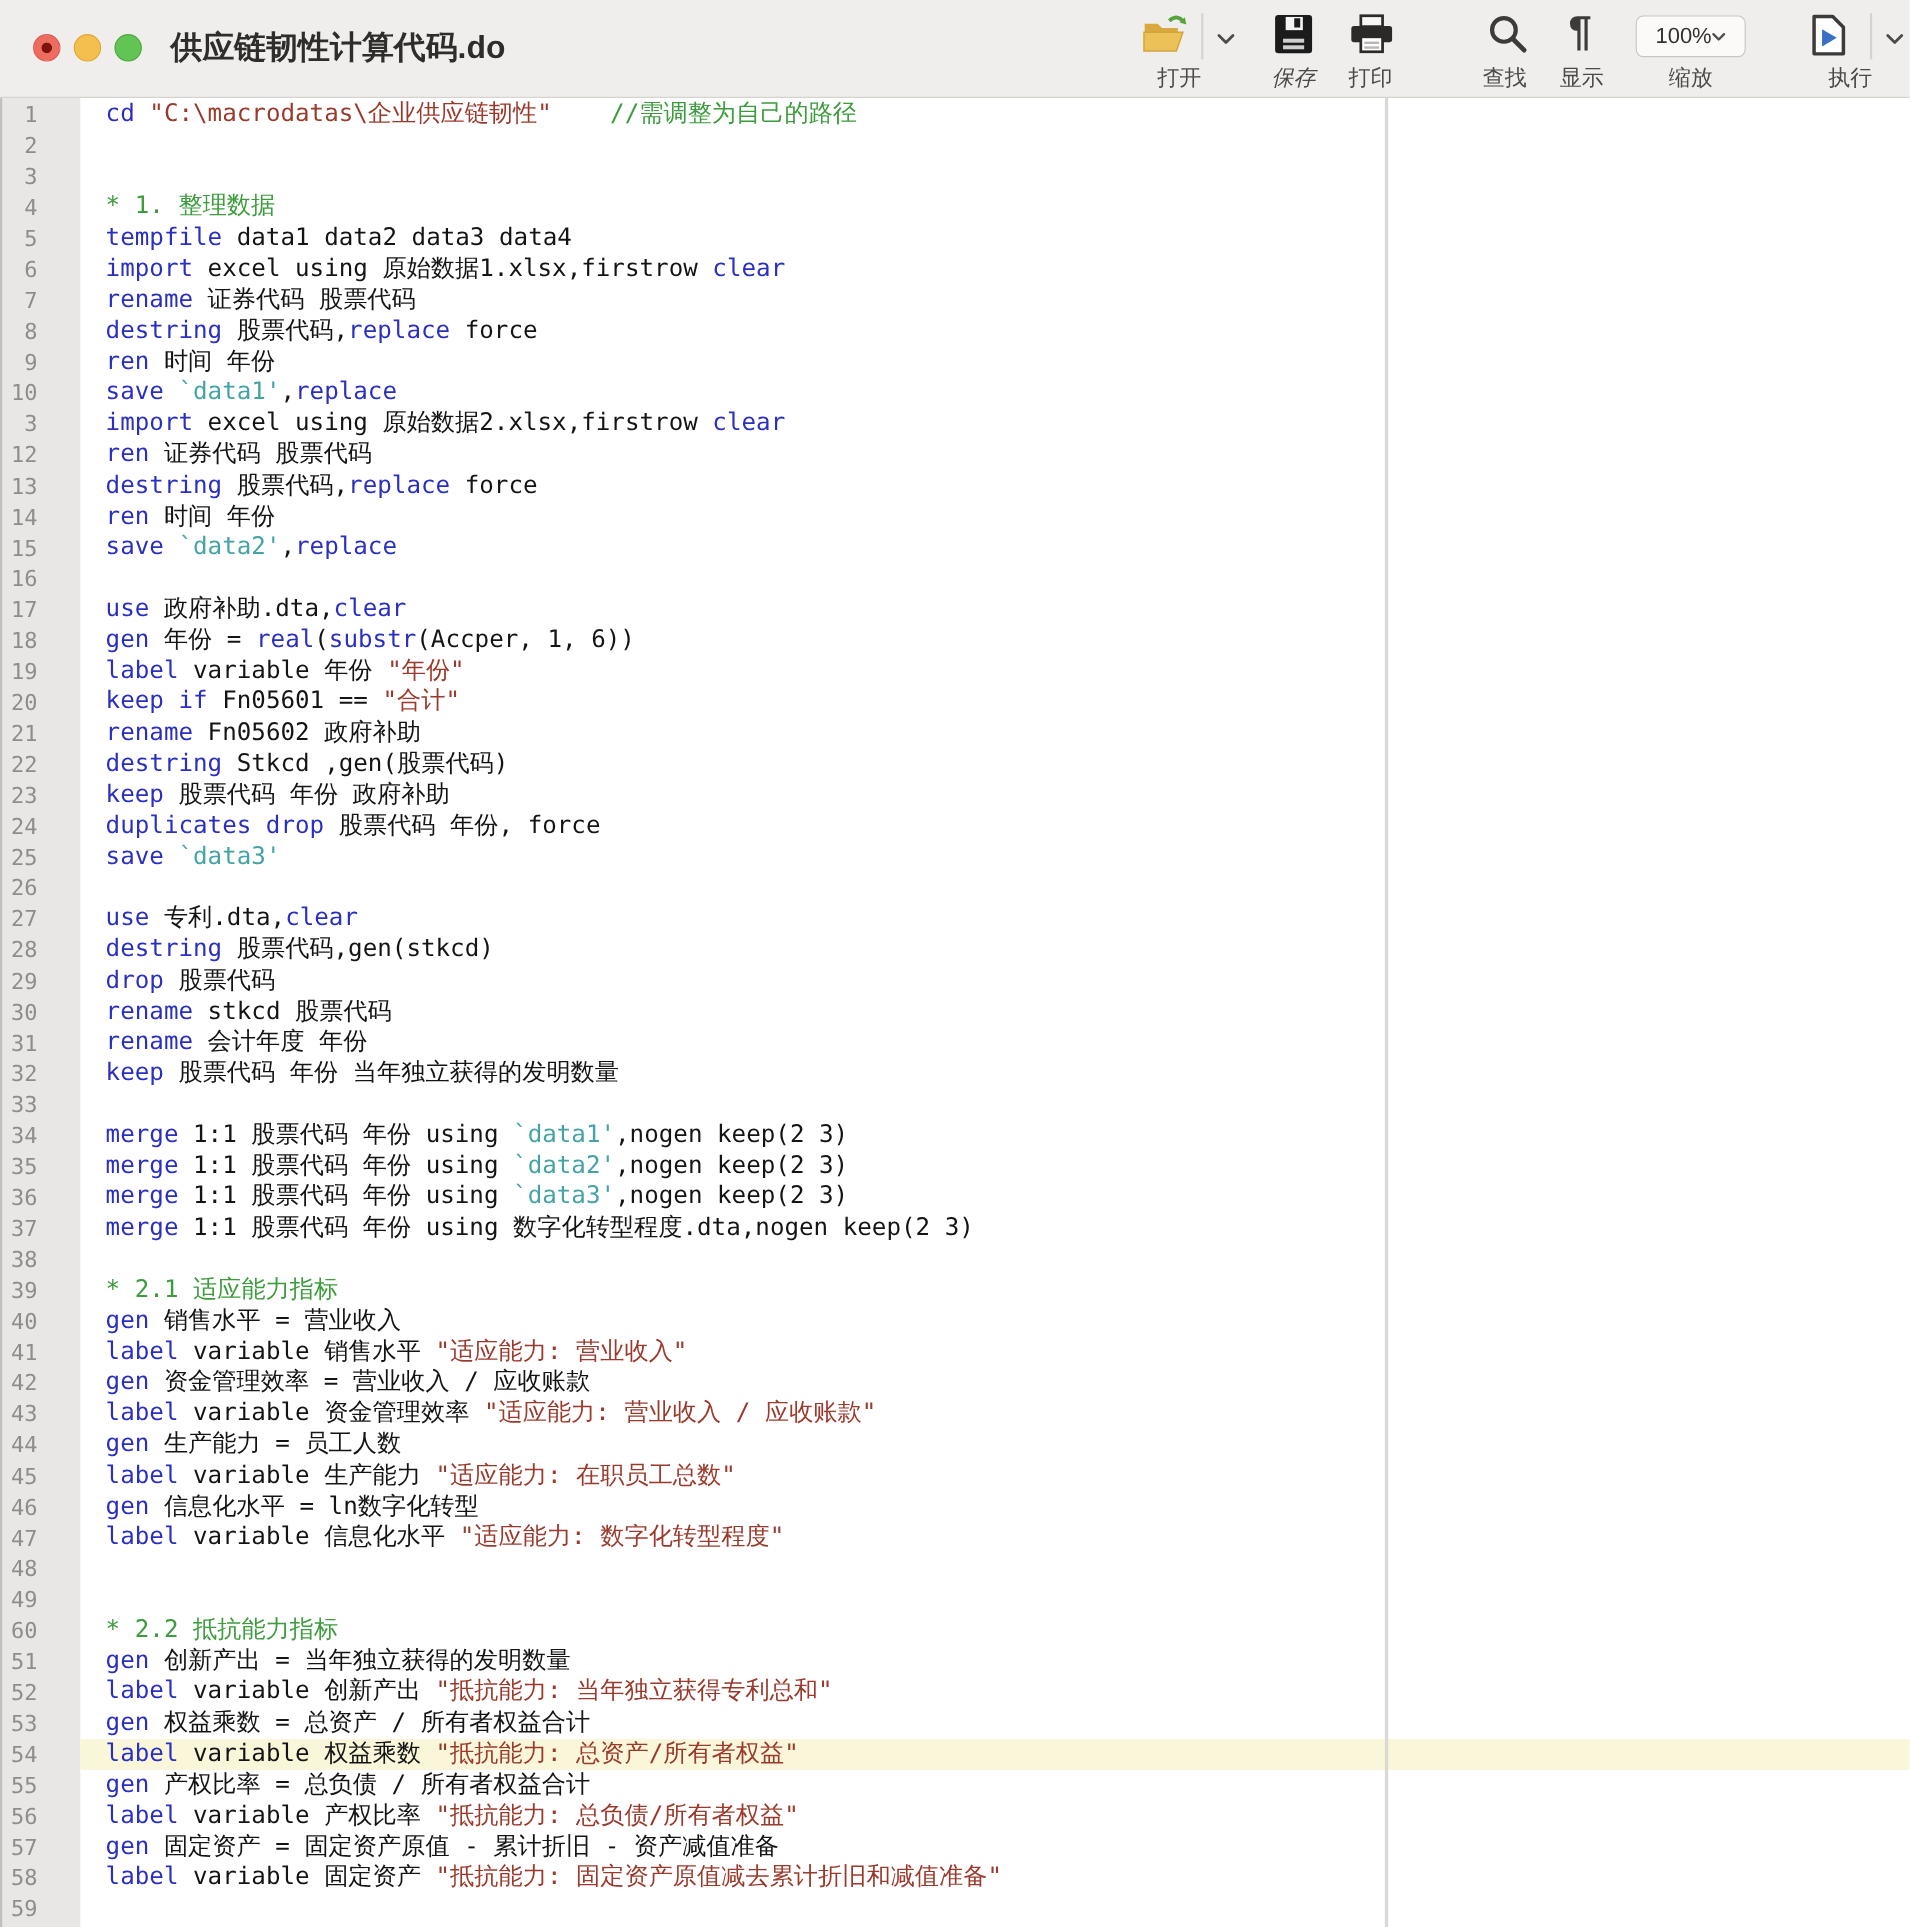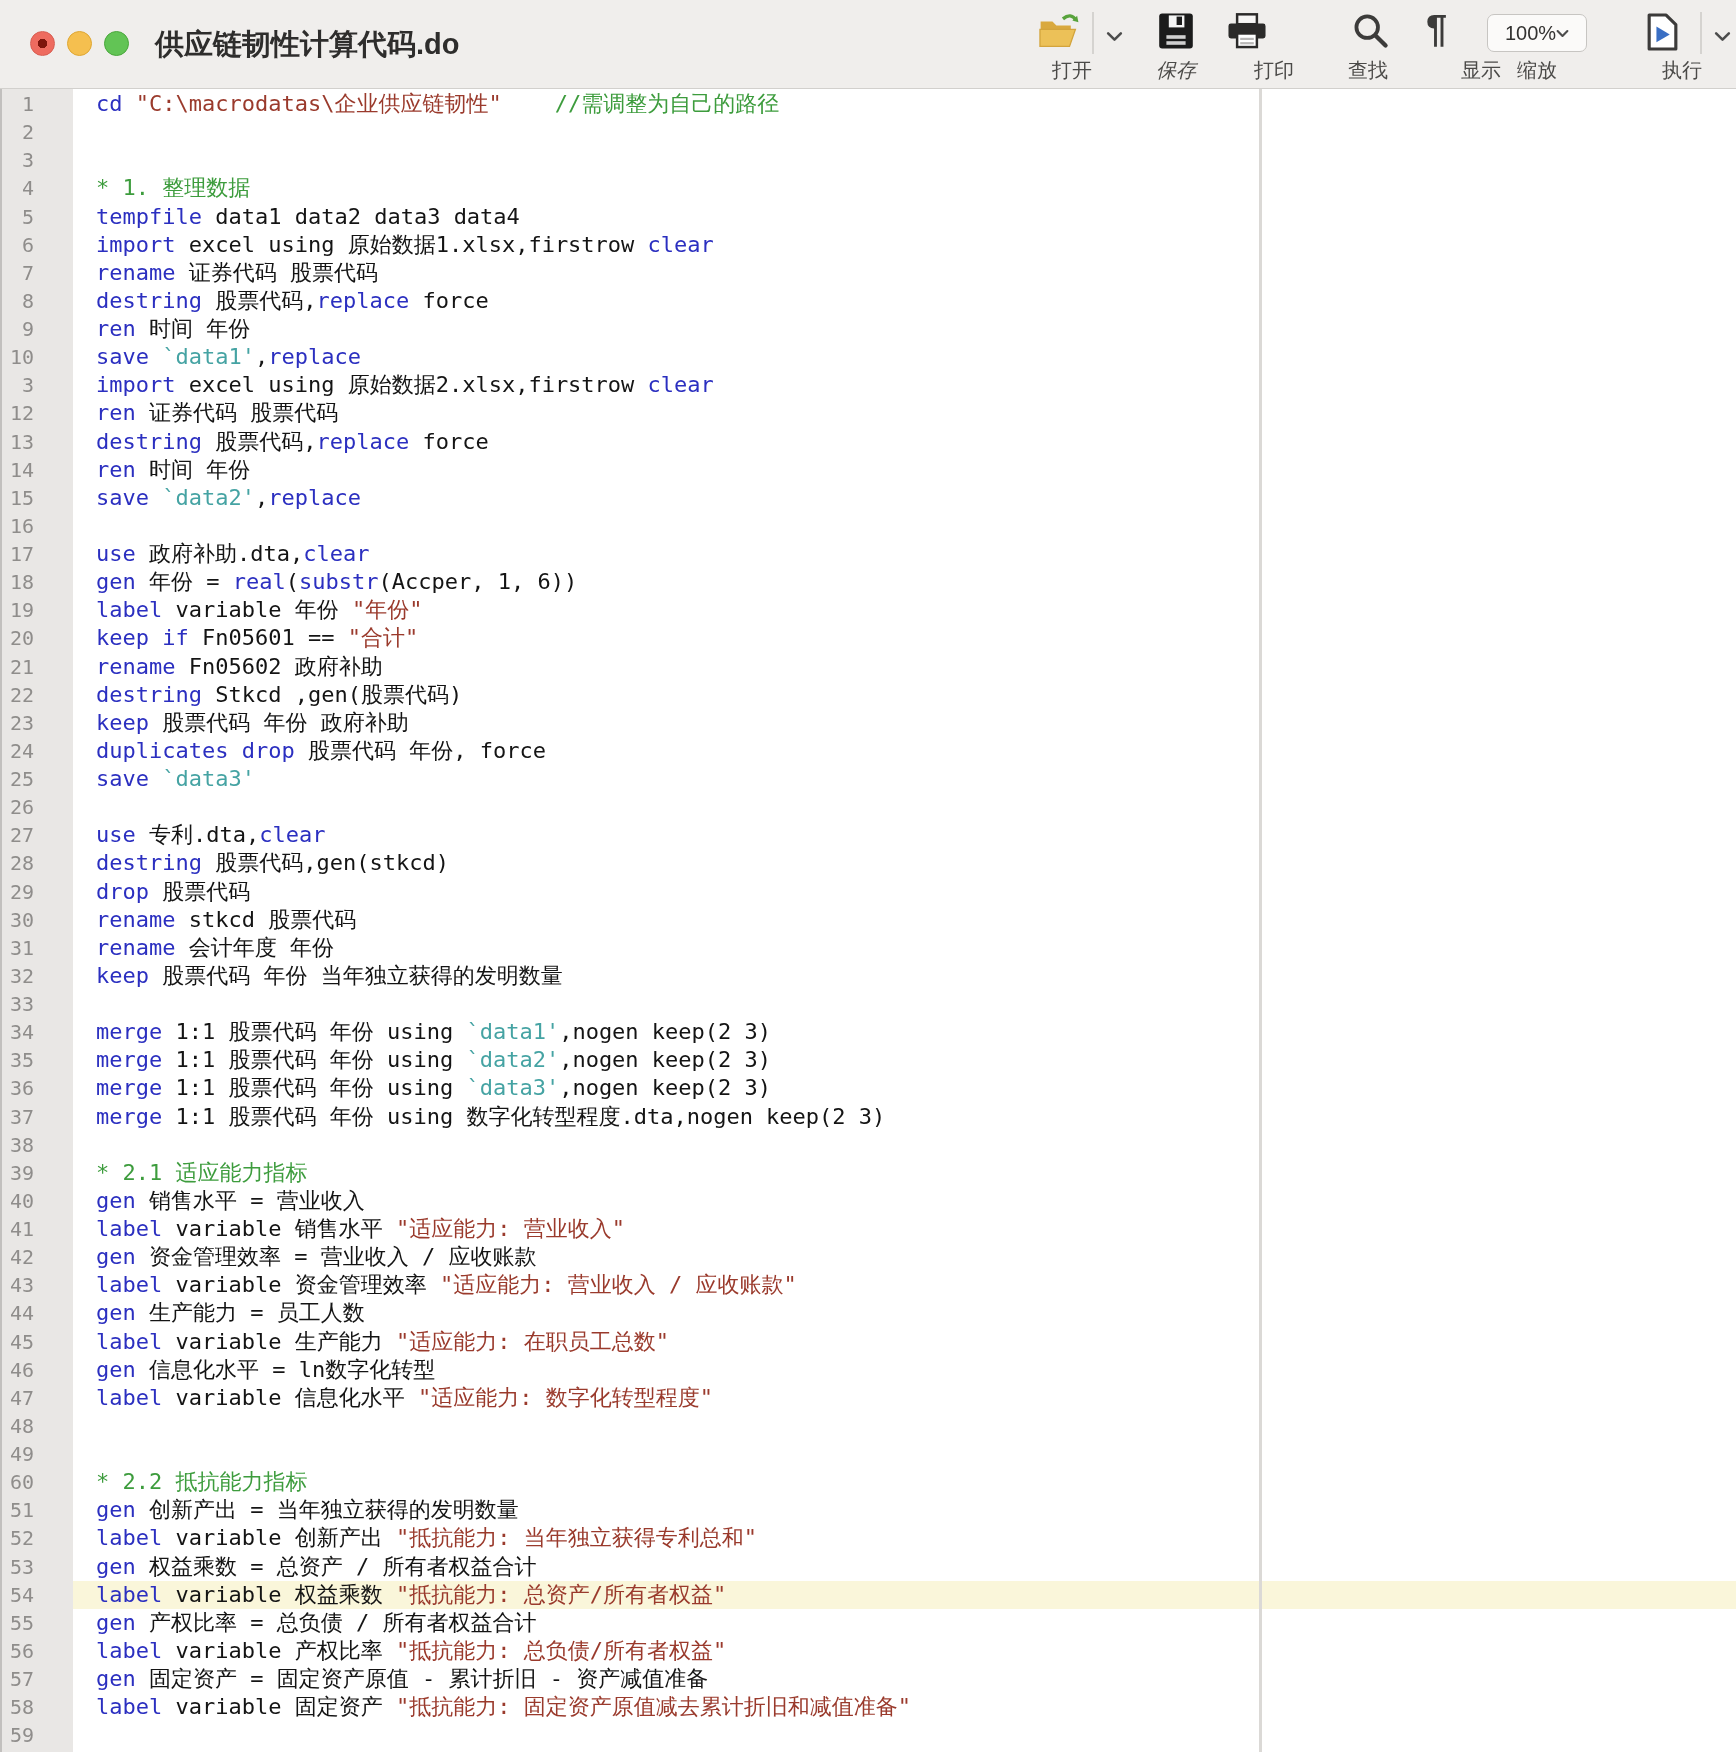--- a/index.html
+++ b/index.html
@@ -105,23 +105,23 @@
   </div>
   <div class="tbsep" style="left:1700px;"></div>
   <div class="tbicon" style="left:1714px;top:28px;">
     <svg width="17" height="11" viewBox="0 0 16 10">
       <polyline points="2,2 8,8 14,2" fill="none" stroke="#4c4c4c" stroke-width="2.4" stroke-linecap="round" stroke-linejoin="round"></polyline>
     </svg>
   </div>
 
   <div class="tblabel" style="left:1072px;">打开</div>
   <div class="tblabel" style="left:1176px;font-style:italic;">保存</div>
-  <div class="tblabel" style="left:1246px;margin-left:28px;">打印</div>
+  <div class="tblabel" style="left:1246px;">打印</div>
   <div class="tblabel" style="left:1368px;">查找</div>
-  <div class="tblabel" style="left:1481px;">显示</div>
+  <div class="tblabel" style="left:1438px;">显示</div>
   <div class="tblabel" style="left:1537px;">缩放</div>
   <div class="tblabel" style="left:1682px;">执行</div>
 </div>
 
 <div class="editor">
   <div class="gutter-bg"></div>
   <div class="guide"></div>
   <div class="code-lines">
       <div class="line"><span class="ln">1</span><span class="lcode"><span class="tok-kw">cd</span><span class="tok-txt"> </span><span class="tok-str">"C:\macrodatas\企业供应链韧性"</span><span class="tok-txt">    </span><span class="tok-cmt">//需调整为自己的路径</span></span></div>
       <div class="line"><span class="ln">2</span><span class="lcode"></span></div>

